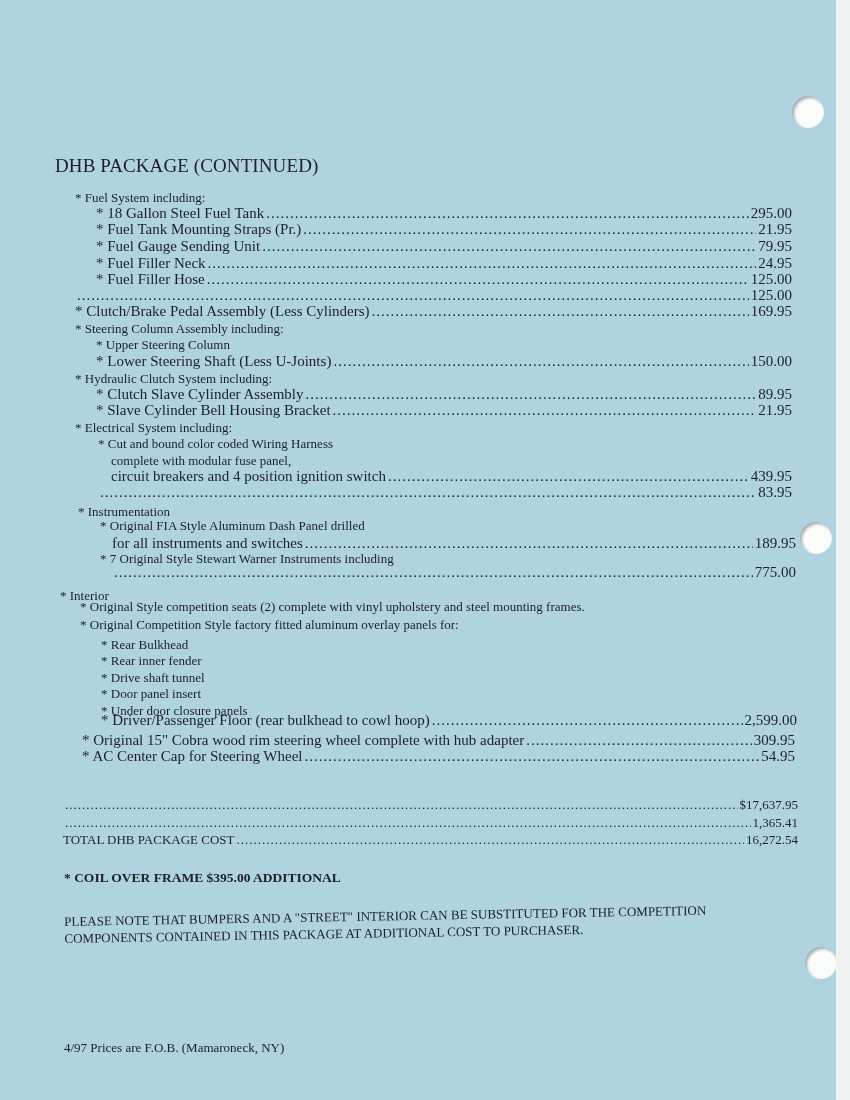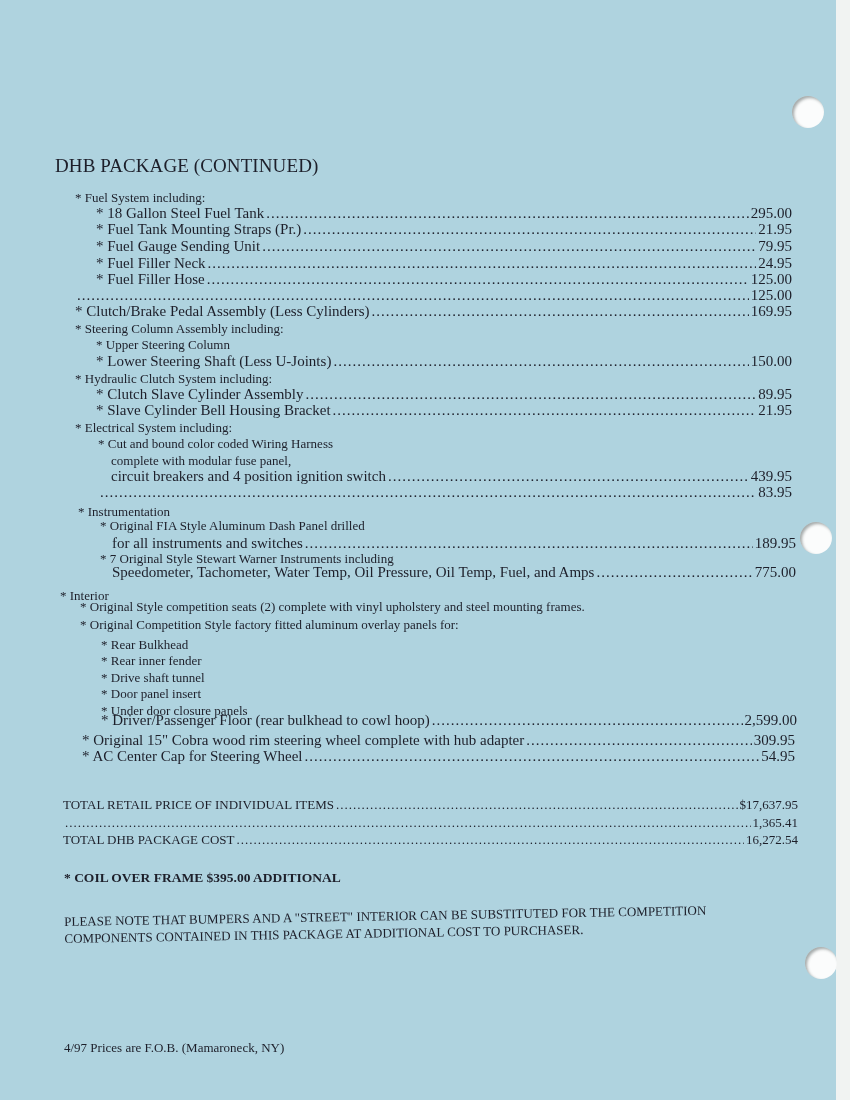--- a/index.html
+++ b/index.html
@@ -104,21 +104,20 @@
 
 <div class="line" style="left:78px;top:504px">* Instrumentation</div>
 <div class="line" style="left:100px;top:518px">* Original FIA Style Aluminum Dash Panel drilled</div>
 <div class="row" style="left:112px;top:535px;width:684px">
     <span class="label">for all instruments and switches</span>
     <span class="dots"></span>
     <span class="price">189.95</span>
   </div>
 <div class="line" style="left:100px;top:551px">* 7 Original Style Stewart Warner Instruments including</div>
 <div class="row" style="left:112px;top:564px;width:684px">
-    <span class="label">Speedometer, Tachometer, Water Temp, Oil Pressure, Oil Temp, Fuel, and Amps</span>
     <span class="dots"></span>
     <span class="price">775.00</span>
   </div>
 
 <div class="line" style="left:60px;top:588px">* Interior</div>
 <div class="line" style="left:80px;top:599px">* Original Style competition seats (2) complete with vinyl upholstery and steel mounting frames.</div>
 <div class="line" style="left:80px;top:617px">* Original Competition Style factory fitted aluminum overlay panels for:</div>
 <div class="line" style="left:101px;top:637px">* Rear Bulkhead</div>
 <div class="line" style="left:101px;top:653px">* Rear inner fender</div>
 <div class="line" style="left:101px;top:670px">* Drive shaft tunnel</div>
@@ -134,21 +133,20 @@
     <span class="dots"></span>
     <span class="price">309.95</span>
   </div>
 <div class="row" style="left:82px;top:748px;width:713px">
     <span class="label">* AC Center Cap for Steering Wheel</span>
     <span class="dots"></span>
     <span class="price">54.95</span>
   </div>
 
 <div class="row totals" style="left:63px;top:797px;width:735px">
-    <span class="label">TOTAL RETAIL PRICE OF INDIVIDUAL ITEMS</span>
     <span class="dots"></span>
     <span class="price">$17,637.95</span>
   </div>
 <div class="row totals" style="left:63px;top:815px;width:735px">
     <span class="dots"></span>
     <span class="price">1,365.41</span>
   </div>
 <div class="row totals" style="left:63px;top:832px;width:735px">
     <span class="label">TOTAL DHB PACKAGE COST</span>
     <span class="dots"></span>

